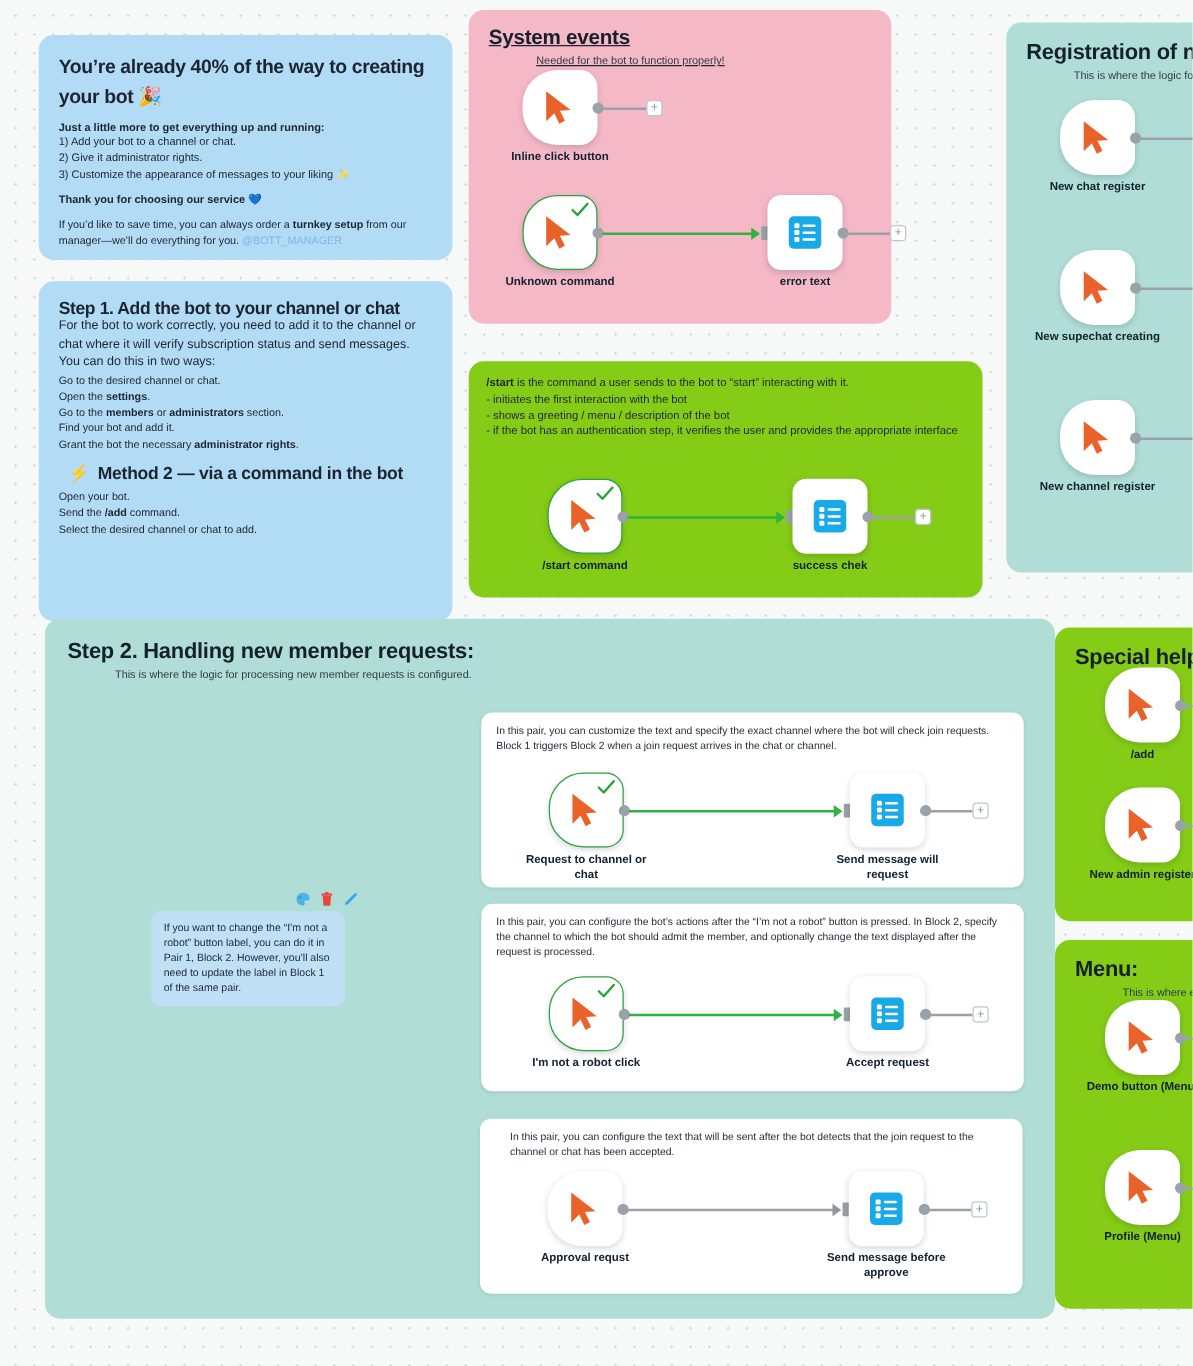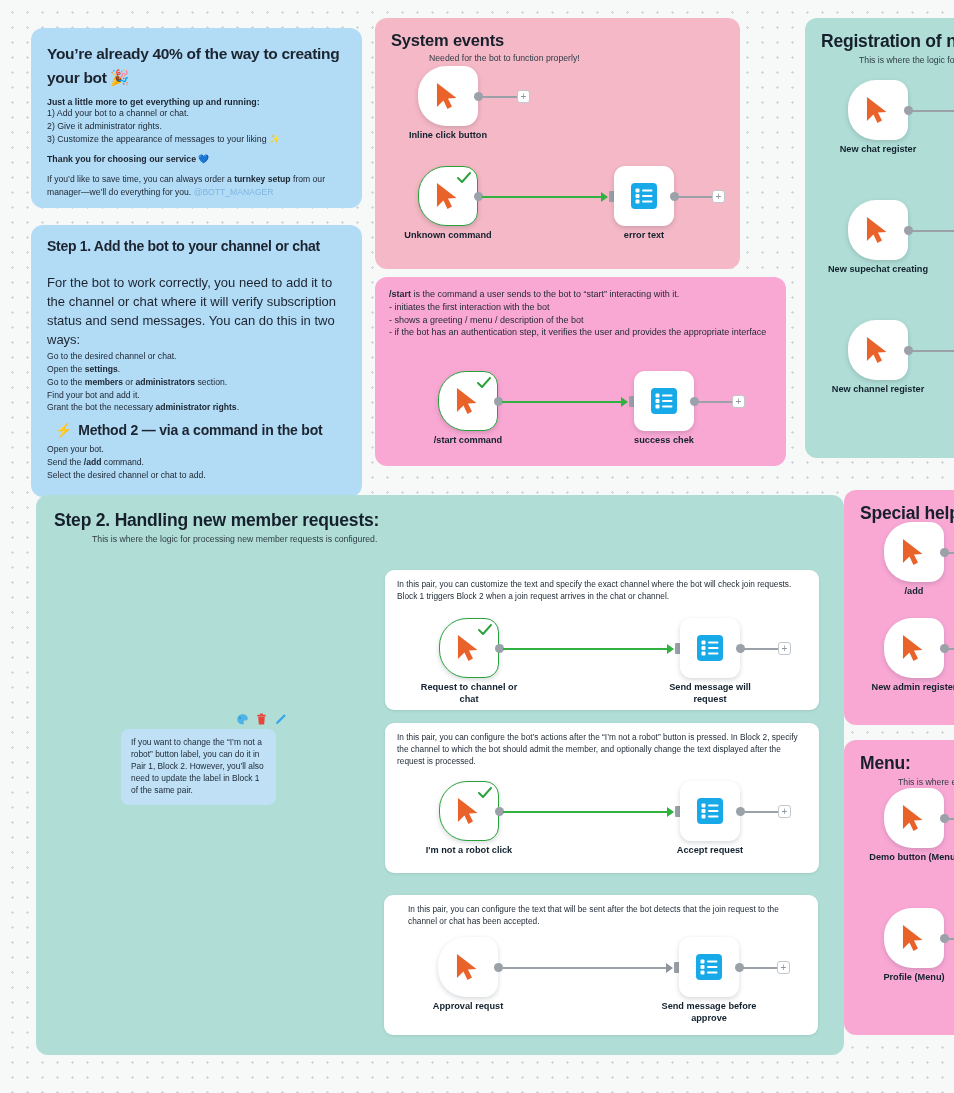--- a/index.html
+++ b/index.html
@@ -12,42 +12,42 @@
     background-position: 5px 5px;
     position:relative;
     overflow:hidden;
     color:#1c2430;
   }
 
   .panel { position:absolute; border-radius:12px; }
   .panel-blue  { background:#b2dbf5; }
   .panel-pink  { background:#f5b8c6; }
   .panel-teal  { background:#b0ded6; }
-  .panel-lblue { background:#f9a8d4; }
+  .panel-lblue { background:#84cc16;margin-top:12px; }
 
   .p-title { font-size:16.5px; font-weight:700; letter-spacing:-.2px; color:#16202c; }
   .p-title.big { font-size:17.5px; }
   .p-sub  { font-size:8.7px; color:#2e3a46; margin-top:3px; line-height:1.35;padding-left:38px; }
 
   .body-text { font-size:9px; line-height:1.42; color:#1d2733; }
   .body-text b { font-weight:700; }
 
   
   .welcome { padding:14px 16px 10px 16px; }
   .welcome h1 { font-size:15.5px; font-weight:700; line-height:1.55; letter-spacing:-.3px; }
   .welcome .lead { font-size:8.8px; font-weight:700; margin-top:7px; }
   .welcome .li { font-size:8.8px; line-height:1.45; }
   .welcome .thanks { font-size:8.8px; font-weight:700; margin-top:9px; }
   .welcome .foot { font-size:8.6px; line-height:1.45; margin-top:9px; }
   .mention { color:#7fb6e4; }
 
   
   .step1 { padding:13px 16px; }
   .step1 h2 { font-size:14px; font-weight:700; letter-spacing:-.3px; }
-  .step1 p  { font-size:13px; line-height:1.46; margin-top:20px; }
+  .step1 p  { font-size:10px; line-height:1.46; margin-top:0; }
   .method { font-size:14px; font-weight:700; margin:8px 0 5px 8px; letter-spacing:-.2px; }
   .method .emj { margin-right:6px; }
   .step1 .line { font-size:8.6px; line-height:1.5; }
 
   
   .node { position:absolute; }
   .node-card {
     width:60px; height:60px; background:#ffffff;
     border-radius:28px 14px 14px 28px;
     box-shadow:0 2px 5px rgba(20,30,45,.17);
@@ -110,21 +110,21 @@
   <div class="line">Find your bot and add it.</div>
   <div class="line">Grant the bot the necessary <b>administrator rights</b>.</div>
   <div class="method">
     <span class="emj">⚡</span><span>Method 2 — via a command in the bot</span>
   </div>
   <div class="line">Open your bot.</div>
   <div class="line">Send the <b>/add</b> command.</div>
   <div class="line">Select the desired channel or chat to add.</div>
 </div>
 
-<div class="panel panel-pink" style="left:375px; top:18px; width:365px; height:251px; padding:13px 16px;">
+<div class="panel panel-pink" style="left:375px; top:8px; width:338px; height:251px; padding:13px 16px;text-decoration:underline;">
   <div class="p-title">System events</div>
   <div class="p-sub">Needed for the bot to function properly!</div>
 
   <div class="node" style="left:43px; top:48px;">
     <div class="node-card">
       <svg class="cursor" width="26" height="30" viewBox="0 0 26 30">
         <path d="M3 2 L3 26 L9.5 19.5 L13.5 28 L18 25.6 L14 17.6 L22.5 17 Z" fill="#e8622a"></path>
       </svg>
     </div>
     <div class="node-label">Inline click button</div>

